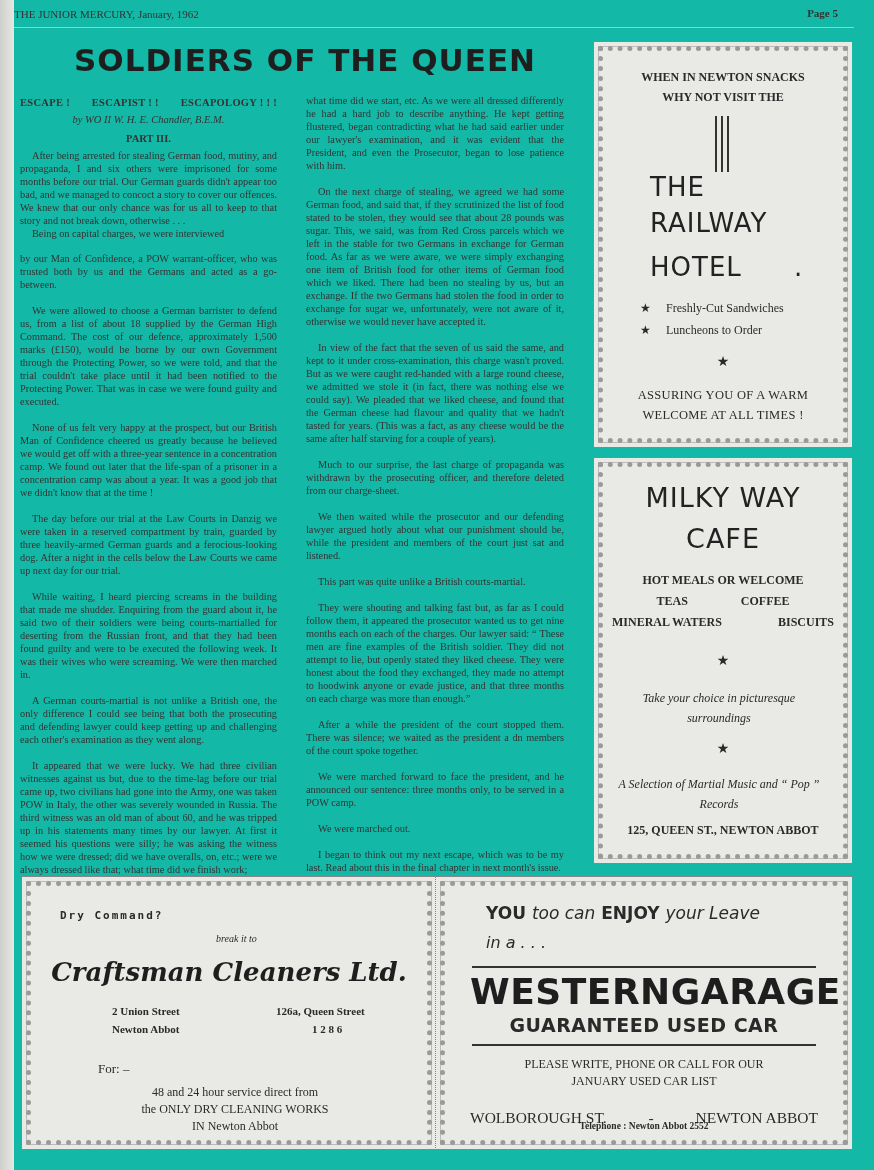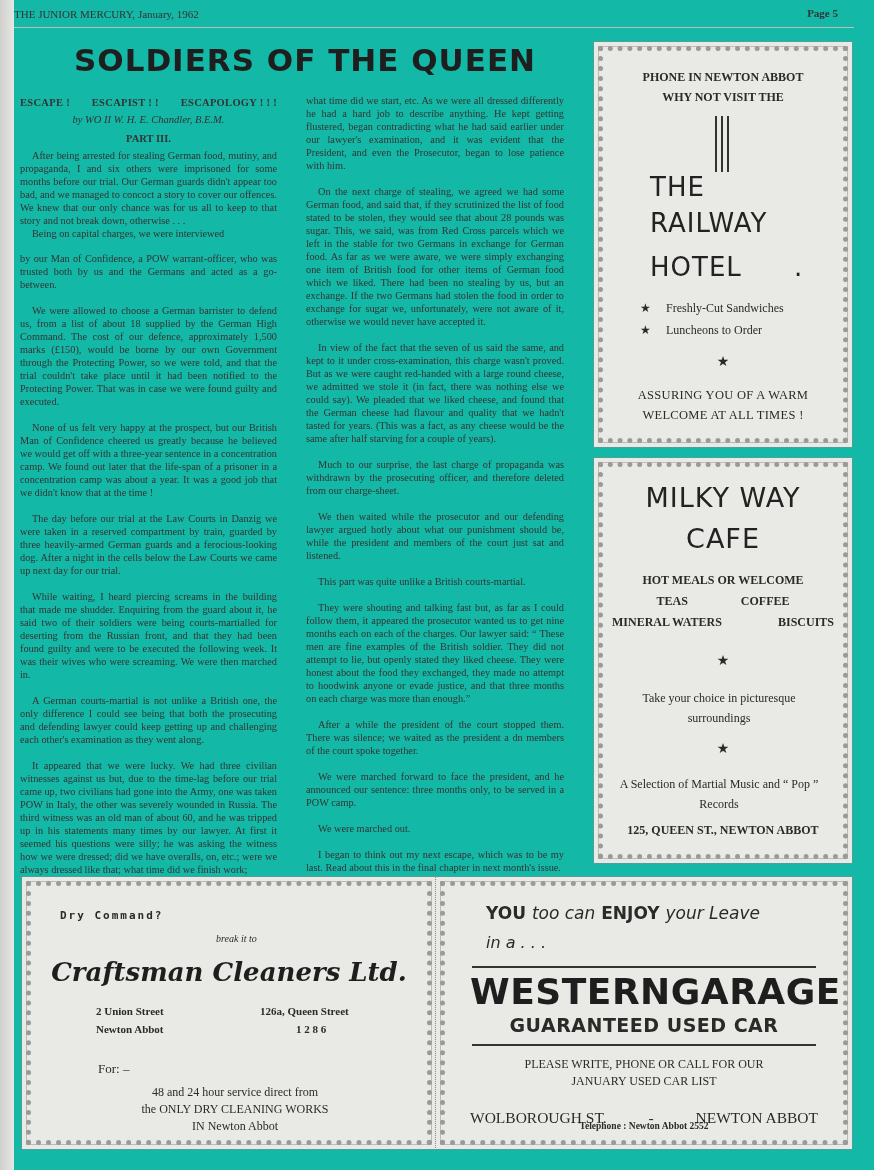--- a/index.html
+++ b/index.html
@@ -33,28 +33,28 @@
   .rail .star-line .st { display:inline-block; width:26px; }
   .rail .midstar { position:absolute; left:0; right:0; top:307px; font-size:14px; }
   .rail .w1 { position:absolute; top:342px; left:0; right:0; font-size:12.5px; letter-spacing:0.3px; }
   .rail .w2 { position:absolute; top:362px; left:0; right:0; font-size:12.5px; letter-spacing:0.3px; }
   
   .milky { left:594px; top:458px; width:258px; height:405px; }
   .milky .m1 { position:absolute; top:20px; left:0; right:0; font-family:"DejaVu Sans", sans-serif; font-size:27px; letter-spacing:1px; color:#222; }
   .milky .m2 { position:absolute; top:61px; left:0; right:0; font-family:"DejaVu Sans", sans-serif; font-size:27px; letter-spacing:1px; color:#222; }
   .milky .row { position:absolute; left:14px; right:14px; font-weight:bold; font-size:12px; display:flex; justify-content:space-around; }
   .milky .star { position:absolute; left:0; right:0; font-size:14px; }
-  .milky .t { position:absolute; left:16px; right:24px; font-size:12px; line-height:20px; }
+  .milky .t { position:absolute; left:16px; right:24px; font-size:12px; line-height:20px;font-style:italic; }
   .milky .addr { position:absolute; left:0; right:0; top:361px; font-weight:bold; font-size:12px; }
   
   .craft { left:22px; top:877px; width:414px; height:272px; }
   .craft .dry { position:absolute; left:34px; top:28px; font-family:"DejaVu Sans Mono", monospace; font-weight:bold; font-size:11px; letter-spacing:2px; text-align:left; }
   .craft .send { position:absolute; left:190px; top:52px; font-style:italic; font-size:10px; }
   .craft .name { position:absolute; left:0; right:0; top:76px; font-family:"DejaVu Serif", serif; font-style:italic; font-weight:bold; font-size:26px; color:#1e1e1e; }
-  .craft .a { position:absolute; font-weight:bold; font-size:11px; text-align:left; }
+  .craft .a { position:absolute; font-weight:bold; font-size:11px; text-align:left;margin-left:16px; }
   .craft .for { position:absolute; left:72px; top:180px; font-size:13px; text-align:center; }
   .craft .svc { position:absolute; left:84px; width:250px; font-size:12px; }
   .west { left:436px; top:877px; width:416px; height:272px; }
   .west .y1 { position:absolute; left:46px; top:22px; font-family:"DejaVu Sans", sans-serif; font-size:17px; text-align:left; font-weight:bold; }
   .west .y1 i { font-weight:normal; }
   .west .y2 { position:absolute; left:46px; top:52px; font-family:"DejaVu Sans", sans-serif; font-size:16px; font-style:italic; text-align:left; }
   .west .rule { position:absolute; left:32px; right:32px; height:2px; background:#333; }
   .west .wg { position:absolute; left:30px; right:30px; top:90px; font-family:"DejaVu Sans", sans-serif; font-weight:bold; font-size:36px; letter-spacing:0.5px; display:flex; justify-content:space-between; color:#1e1e1e; }
   .west .gu { position:absolute; left:0; right:0; top:133px; font-family:"DejaVu Sans", sans-serif; font-weight:bold; font-size:19px; letter-spacing:0.5px; }
   .west .pl { position:absolute; left:0; right:0; font-size:12px; }
@@ -105,21 +105,21 @@
     <p>They were shouting and talking fast but, as far as I could follow them, it appeared the prosecutor wanted us to get nine months each on each of the charges. Our lawyer said: “ These men are fine examples of the British soldier. They did not attempt to lie, but openly stated they liked cheese. They were honest about the food they exchanged, they made no attempt to hoodwink anyone or evade justice, and that three months on each charge was more than enough.”</p>
     <p>After a while the president of the court stopped them. There was silence; we waited as the president a dn members of the court spoke together.</p>
     <p>We were marched forward to face the president, and he announced our sentence: three months only, to be served in a POW camp.</p>
     <p>We were marched out.</p>
     <p>I began to think out my next escape, which was to be my last. Read about this in the final chapter in next month's issue.</p>
   </div>
 
   <div class="ad rail">
     <div class="dotted" style="inset:0;"></div>
     <div class="ad-inner">
-      <div class="l1">PHONE IN NEWTON ABBOT</div>
+      <div class="l1">WHEN IN NEWTON SNACKS</div>
       <div class="l2">WHY NOT VISIT THE</div>
       <div class="bars"></div>
       <div class="big" style="top:126px;">THE</div>
       <div class="big" style="top:162px;">RAILWAY</div>
       <div class="big" style="top:206px;">HOTEL</div>
       <div class="big" style="top:206px; left:196px;">.</div>
       <div class="star-line" style="top:255px;">
         <span class="st">★</span><span>Freshly-Cut Sandwiches</span>
       </div>
       <div class="star-line" style="top:277px;">

